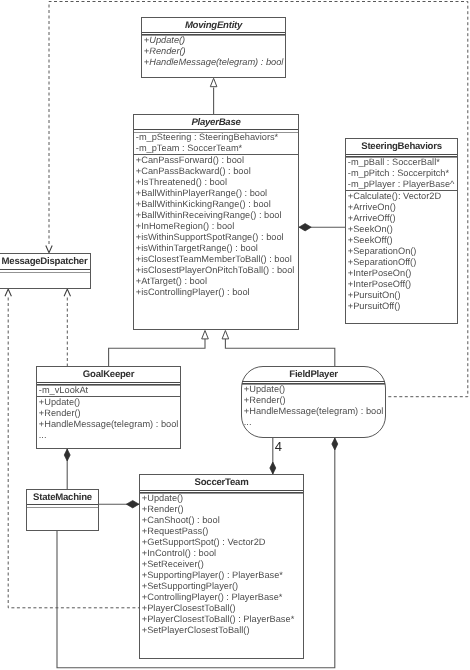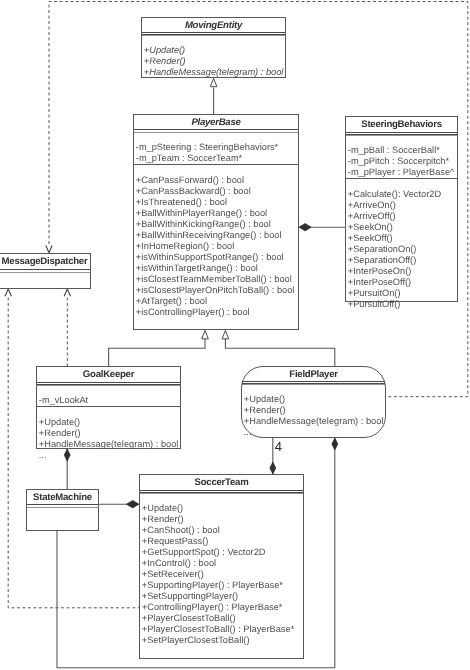--- a/index.html
+++ b/index.html
@@ -9,21 +9,21 @@
        -webkit-font-smoothing:antialiased;text-rendering:geometricPrecision;}
   #canvas{position:relative;width:470px;height:646px;}
   svg#wires{position:absolute;left:0;top:0;width:470px;height:670px;overflow:visible;}
   .cls{position:absolute;box-sizing:border-box;border:1.3px solid #585858;
        background:#fff;z-index:5;}
   .title{text-align:center;font-weight:bold;color:#303030;
          letter-spacing:-0.25px;line-height:9.3px;padding-top:3.1px;font-size:9.6px;box-sizing:border-box;}
   .title.ital{font-style:italic;}
   .sect{box-sizing:border-box;}
   .sect.sep{border-top:1.3px solid #585858;}
-  .sect{padding-top:10px;}
+  .sect{padding-top:0;}
   .sect.sep2{position:relative;border-top:3.6px solid transparent;margin-top:-1.4px;
      background-image:linear-gradient(to bottom,#4a4a4a 0,#4a4a4a 1.1px,
         rgba(255,255,255,0) 1.1px,rgba(255,255,255,0) 2.5px,
         #4a4a4a 2.5px,#4a4a4a 3.6px);
      background-repeat:no-repeat;background-size:100% 3.6px;
      background-origin:border-box;background-clip:border-box;}
   .row{white-space:nowrap;color:#4e4e4e;font-size:9.25px;line-height:11px;
        padding-left:1.8px;}
   .row.ital{font-style:italic;}
   .mult{position:absolute;font-size:13px;line-height:13px;color:#2a2a2a;z-index:6;}
@@ -101,21 +101,21 @@
       <div class="row">+BallWithinReceivingRange() : bool</div>
       <div class="row">+InHomeRegion() : bool</div>
       <div class="row">+isWithinSupportSpotRange() : bool</div>
       <div class="row">+isWithinTargetRange() : bool</div>
       <div class="row">+isClosestTeamMemberToBall() : bool</div>
       <div class="row">+isClosestPlayerOnPitchToBall() : bool</div>
       <div class="row">+AtTarget() : bool</div>
       <div class="row">+isControllingPlayer() : bool</div>
     </div>
   </div>
-  <div class="cls" style="left:345px;top:116px;width:113px;height:186px;">
+  <div class="cls" style="left:345px;top:138px;width:113px;height:186px;">
     <div class="title" style="height:16px">SteeringBehaviors</div>
     <div class="sect sep2">
       <div class="row">-m_pBall : SoccerBall*</div>
       <div class="row">-m_pPitch : Soccerpitch*</div>
       <div class="row">-m_pPlayer : PlayerBase^</div>
     </div>
     <div class="sect sep">
       <div class="row">+Calculate(): Vector2D</div>
       <div class="row">+ArriveOn()</div>
       <div class="row">+ArriveOff()</div>

